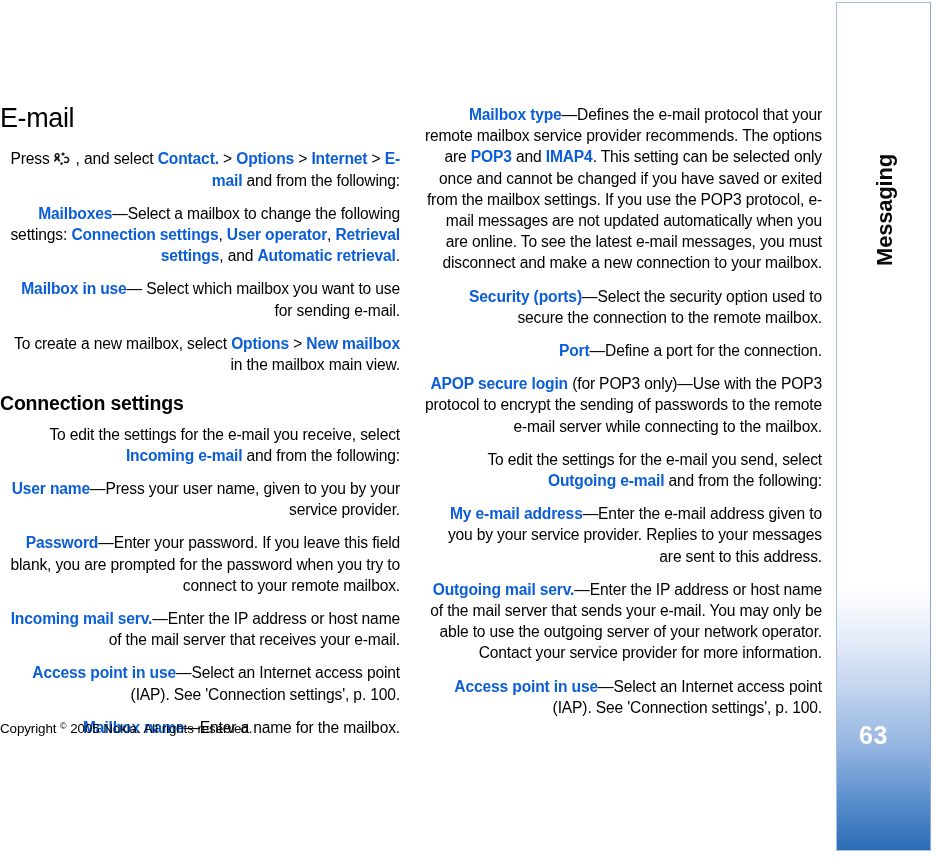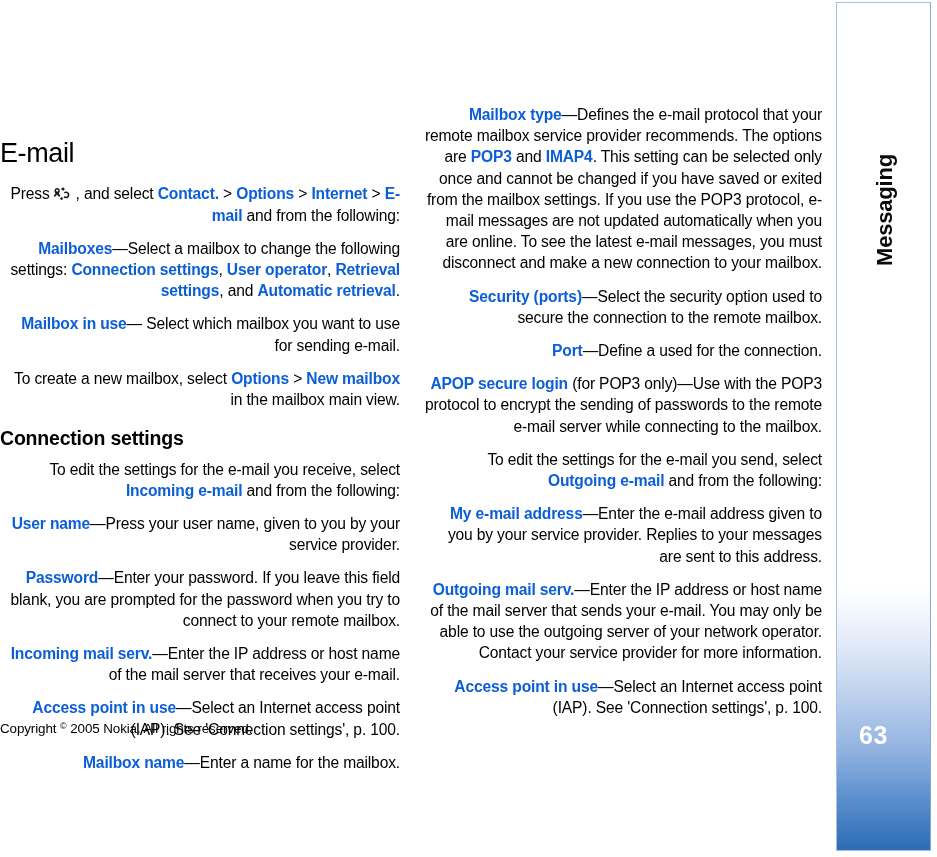--- a/index.html
+++ b/index.html
@@ -22,21 +22,21 @@
     left: 0; top: 0;
     width: 937px; height: 857px;
   }
 
   
   .column {
     position: absolute;
     top: 104px;
     width: 400px;
   }
-  #col-left  { left: 0px; margin-top: 35px; }
+  #col-left  { left: 0px; }
   #col-right { left: 422px; }
 
   h1.doc-title {
     font-size: 27px;
     font-weight: normal;
     letter-spacing: -0.4px;
     margin: 0 0 16px 0;
     line-height: 1.05;
     color: #000;
   }
@@ -190,21 +190,21 @@
 
     <p class="para"><span class="ui">Mailbox name</span><span>—Enter a name for the mailbox.</span></p>
   </div>
 
   <div class="column" id="col-right">
 
     <p class="para"><span class="ui">Mailbox type</span><span>—Defines the e-mail protocol that your remote mailbox service provider recommends. The options are </span><span class="ui">POP3</span><span> and </span><span class="ui">IMAP4</span><span>. This setting can be selected only once and cannot be changed if you have saved or exited from the mailbox settings. If you use the POP3 protocol, e-mail messages are not updated automatically when you are online. To see the latest e-mail messages, you must disconnect and make a new connection to your mailbox.</span></p>
 
     <p class="para"><span class="ui">Security (ports)</span><span>—Select the security option used to secure the connection to the remote mailbox.</span></p>
 
-    <p class="para"><span class="ui">Port</span><span>—Define a used for the connection.</span></p>
+    <p class="para"><span class="ui">Port</span><span>—Define a port for the connection.</span></p>
 
     <p class="para"><span class="ui">APOP secure login</span><span> (for POP3 only)—Use with the POP3 protocol to encrypt the sending of passwords to the remote e-mail server while connecting to the mailbox.</span></p>
 
     <p class="para"><span>To edit the settings for the e-mail you send, select </span><span class="ui">Outgoing e-mail</span><span> and from the following:</span></p>
 
     <p class="para"><span class="ui">My e-mail address</span><span>—Enter the e-mail address given to you by your service provider. Replies to your messages are sent to this address.</span></p>
 
     <p class="para"><span class="ui">Outgoing mail serv.</span><span>—Enter the IP address or host name of the mail server that sends your e-mail. You may only be able to use the outgoing server of your network operator. Contact your service provider for more information.</span></p>
 
     <p class="para"><span class="ui">Access point in use</span><span>—Select an Internet access point (IAP). See 'Connection settings', p. 100.</span></p>

